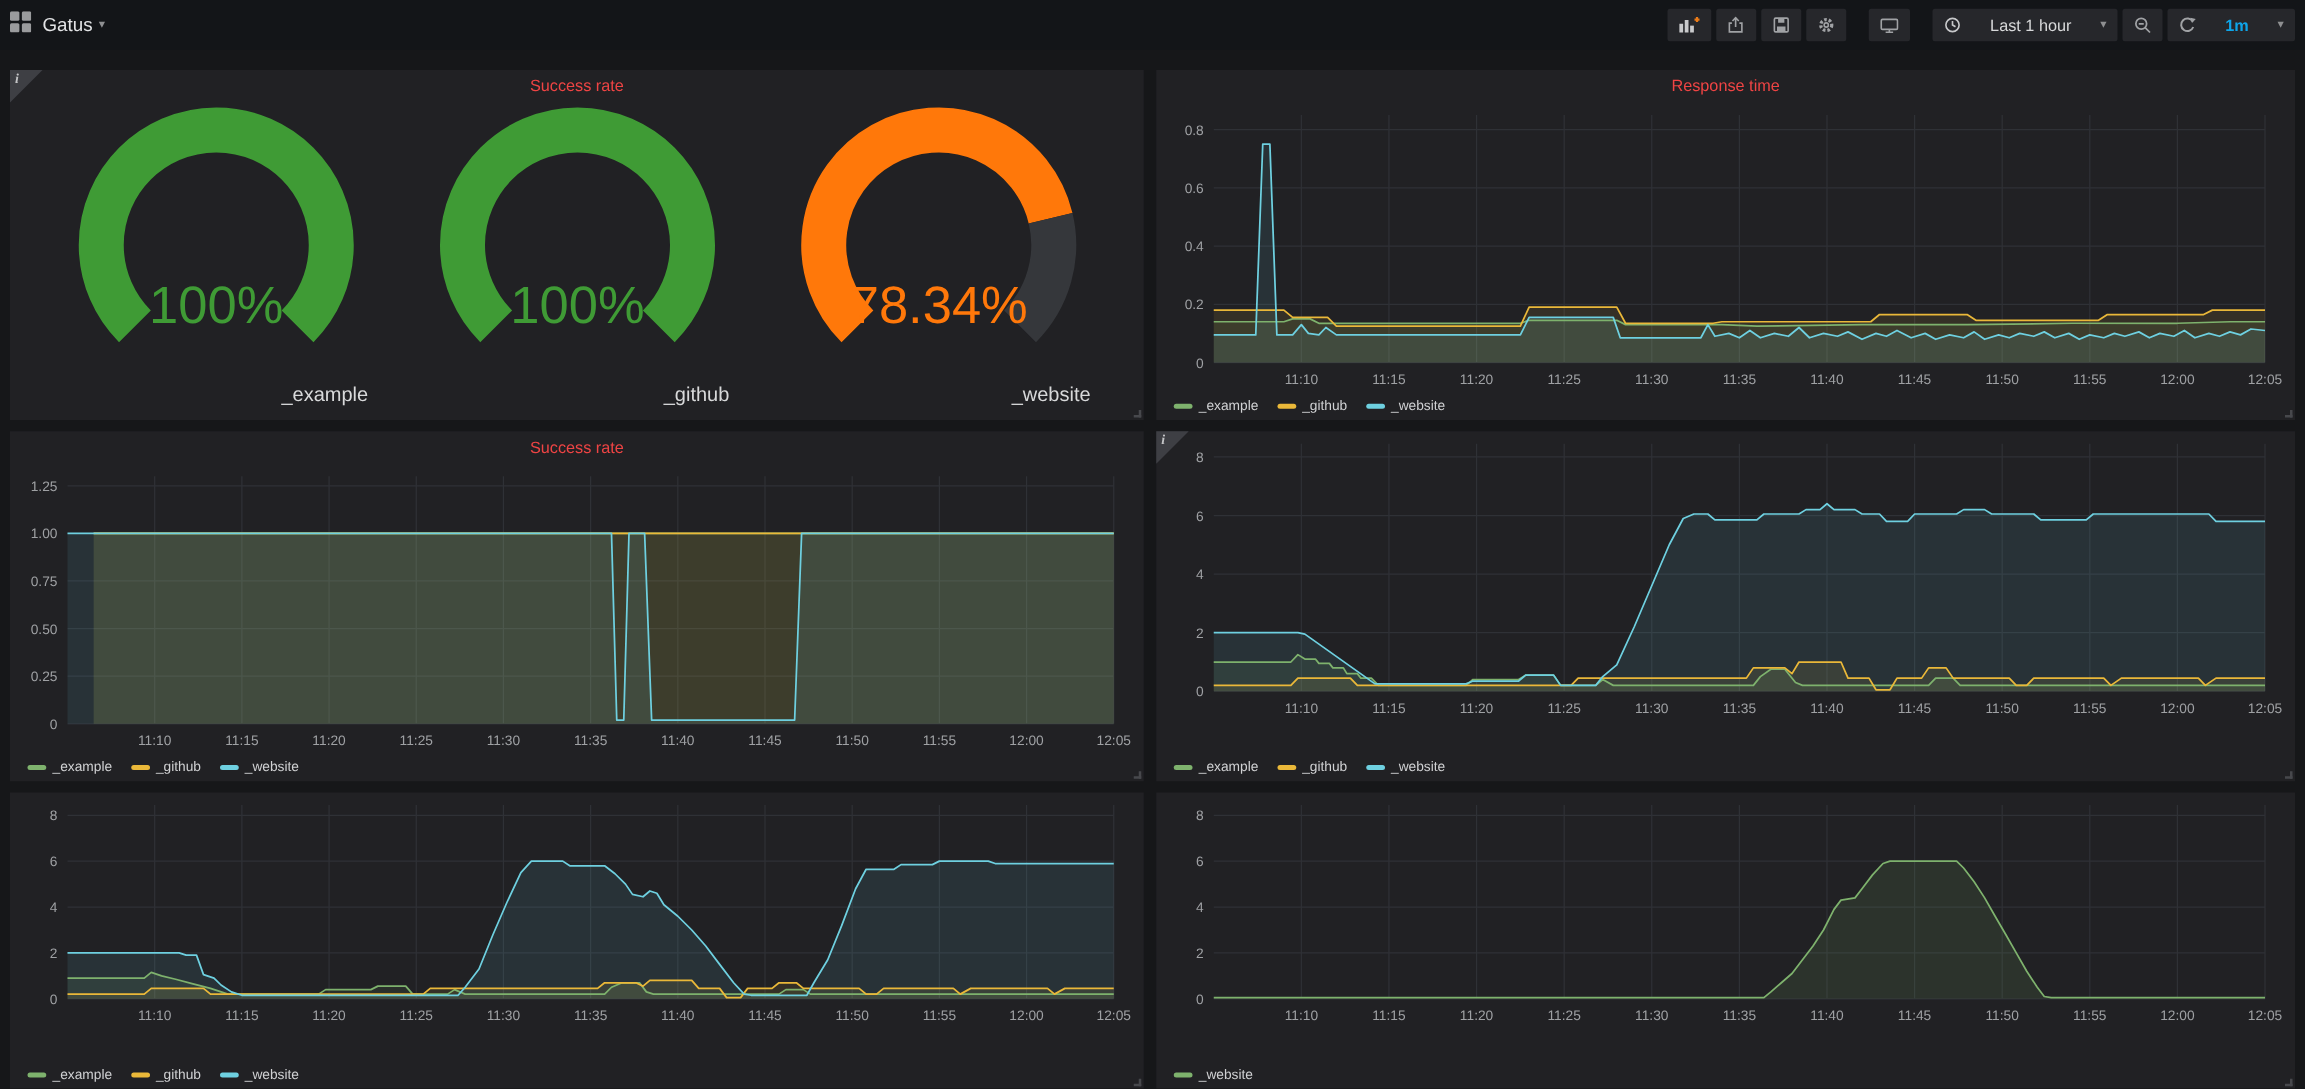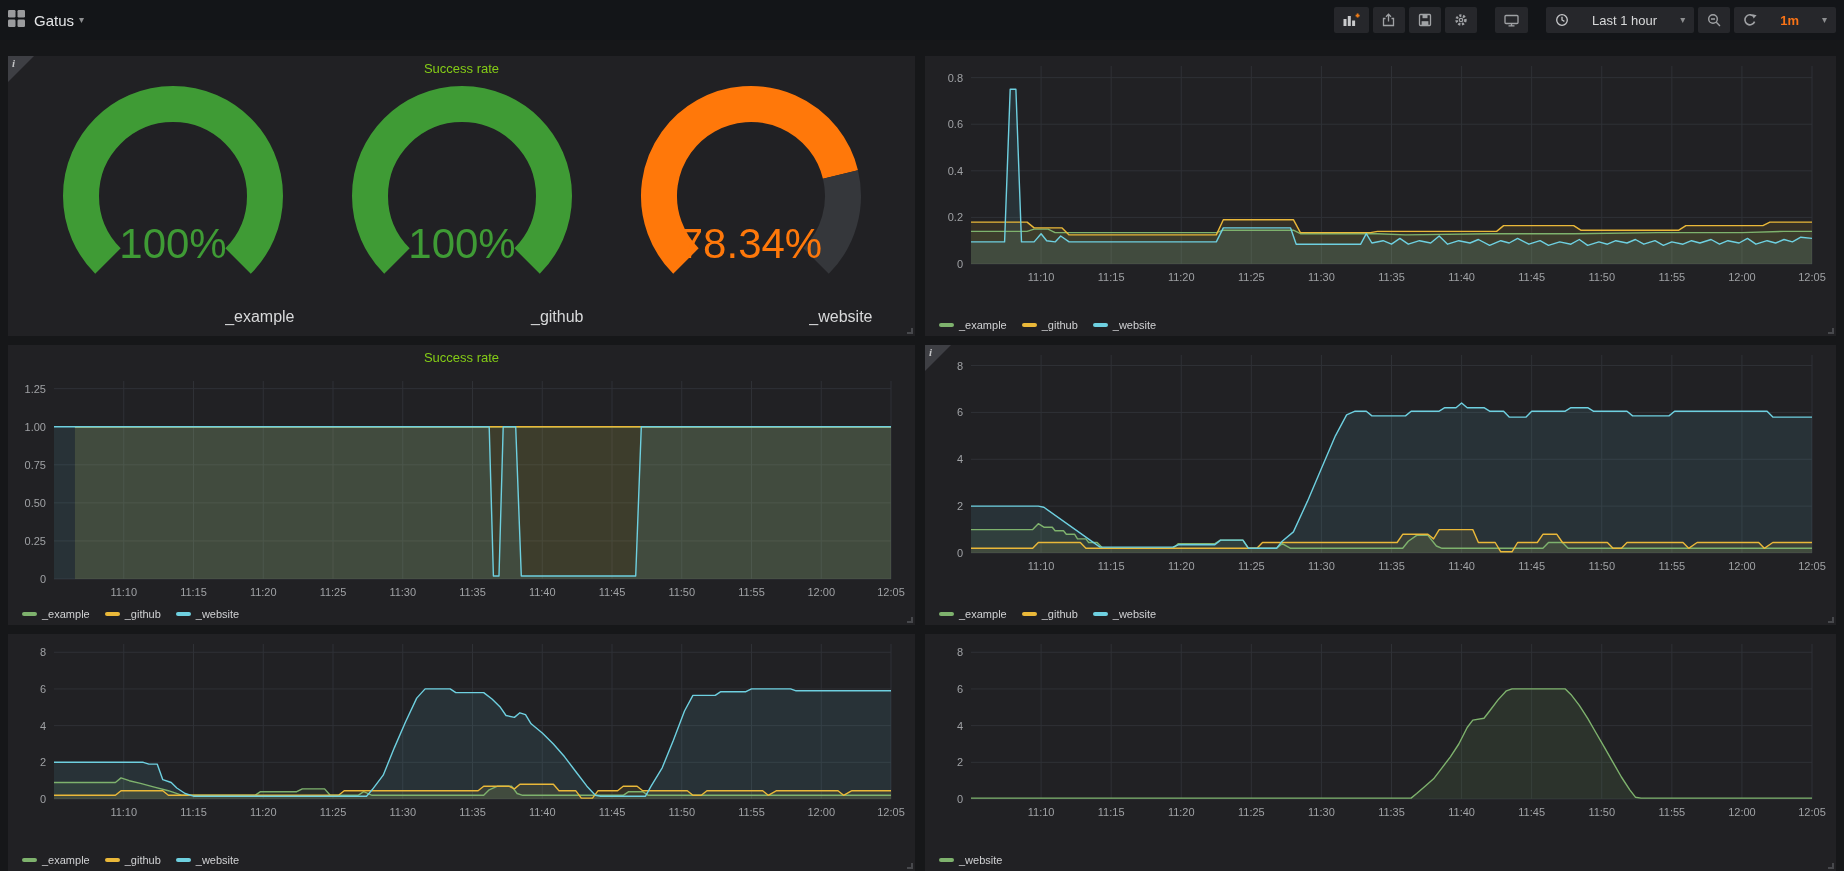--- a/index.html
+++ b/index.html
@@ -11,25 +11,25 @@
           display:flex;align-items:center;padding:0 8px;}
   .nav-left{display:flex;align-items:center;gap:9px;}
   .dash-title{font-size:15px;color:#e3e4e6;cursor:pointer;display:flex;align-items:center;gap:5px;}
   .caret{color:#8e8f91;font-size:10px;line-height:1;}
   .nav-right{margin-left:auto;display:flex;align-items:center;}
   .nav-btn{display:inline-flex;align-items:center;gap:23px;background:#26272b;border-radius:2px;
            height:26px;padding:0 9px;margin-left:4px;color:#c7c8ca;font-size:13px;cursor:pointer;}
   .nav-btn svg{display:block;}
   .nav-spacer{width:14px;}
   .time-label{color:#d8d9da;}
-  .refresh-label{color:#f97316;font-weight:700;}
+  .refresh-label{color:#0ea5e9;font-weight:700;}
   
   .panel{position:absolute;background:#212124;display:flex;flex-direction:column;}
   .panel-title{flex:0 0 26px;line-height:26px;text-align:center;font-size:13px;font-weight:500;
-               color:#84cc16;cursor:pointer;white-space:nowrap;}
+               color:#ef4444;cursor:pointer;white-space:nowrap;}
   .chart-wrap{flex:1 1 auto;min-height:0;position:relative;}
   .legend{flex:0 0 20px;display:flex;align-items:center;gap:15px;padding:0 0 3px 14px;
           font-size:11px;color:#d0d1d3;}
   .legend-item{display:inline-flex;align-items:center;gap:5px;cursor:pointer;}
   .legend-swatch{display:inline-block;width:15px;height:4px;border-radius:2px;}
   .info-corner{position:absolute;top:0;left:0;width:0;height:0;
                border-top:26px solid #3e3f44;border-right:26px solid transparent;z-index:2;}
   .info-corner span{position:absolute;top:-25px;left:4px;font:italic bold 11px "Liberation Serif",serif;
                     color:#c3c4c6;}
   .resize-corner{position:absolute;right:2px;bottom:2px;width:6px;height:6px;
@@ -164,20 +164,21 @@
             <path d="M211.46 92.55 A92 92 0 0 1 187.05 179.05" fill="none" stroke="#35373b" stroke-width="36"></path>
             <text x="122" y="176" text-anchor="middle" font-size="42" font-weight="500" fill="#ff780a">78.34%</text>
           </svg>
           <div class="gauge-label">_website</div>
         </div>
       </div>
     <div class="resize-corner"></div>
   </div>
 
   <div class="panel" style="left:925px;top:56px;width:911px;height:280px;">
+    <div class="panel-title">Response time</div>
     <div class="chart-wrap"><svg width="911" height="234">
           <line x1="46" y1="208" x2="887" y2="208" stroke="#2f3136" stroke-width="1"></line>
           <line x1="46" y1="161.41176470588235" x2="887" y2="161.41176470588235" stroke="#2f3136" stroke-width="1"></line>
           <line x1="46" y1="114.82352941176468" x2="887" y2="114.82352941176468" stroke="#2f3136" stroke-width="1"></line>
           <line x1="46" y1="68.23529411764704" x2="887" y2="68.23529411764704" stroke="#2f3136" stroke-width="1"></line>
           <line x1="46" y1="21.64705882352939" x2="887" y2="21.64705882352939" stroke="#2f3136" stroke-width="1"></line>
           <line x1="116.08333333333333" y1="10" x2="116.08333333333333" y2="208" stroke="#2f3136" stroke-width="1"></line>
           <line x1="186.16666666666666" y1="10" x2="186.16666666666666" y2="208" stroke="#2f3136" stroke-width="1"></line>
           <line x1="256.25" y1="10" x2="256.25" y2="208" stroke="#2f3136" stroke-width="1"></line>
           <line x1="326.3333333333333" y1="10" x2="326.3333333333333" y2="208" stroke="#2f3136" stroke-width="1"></line>

